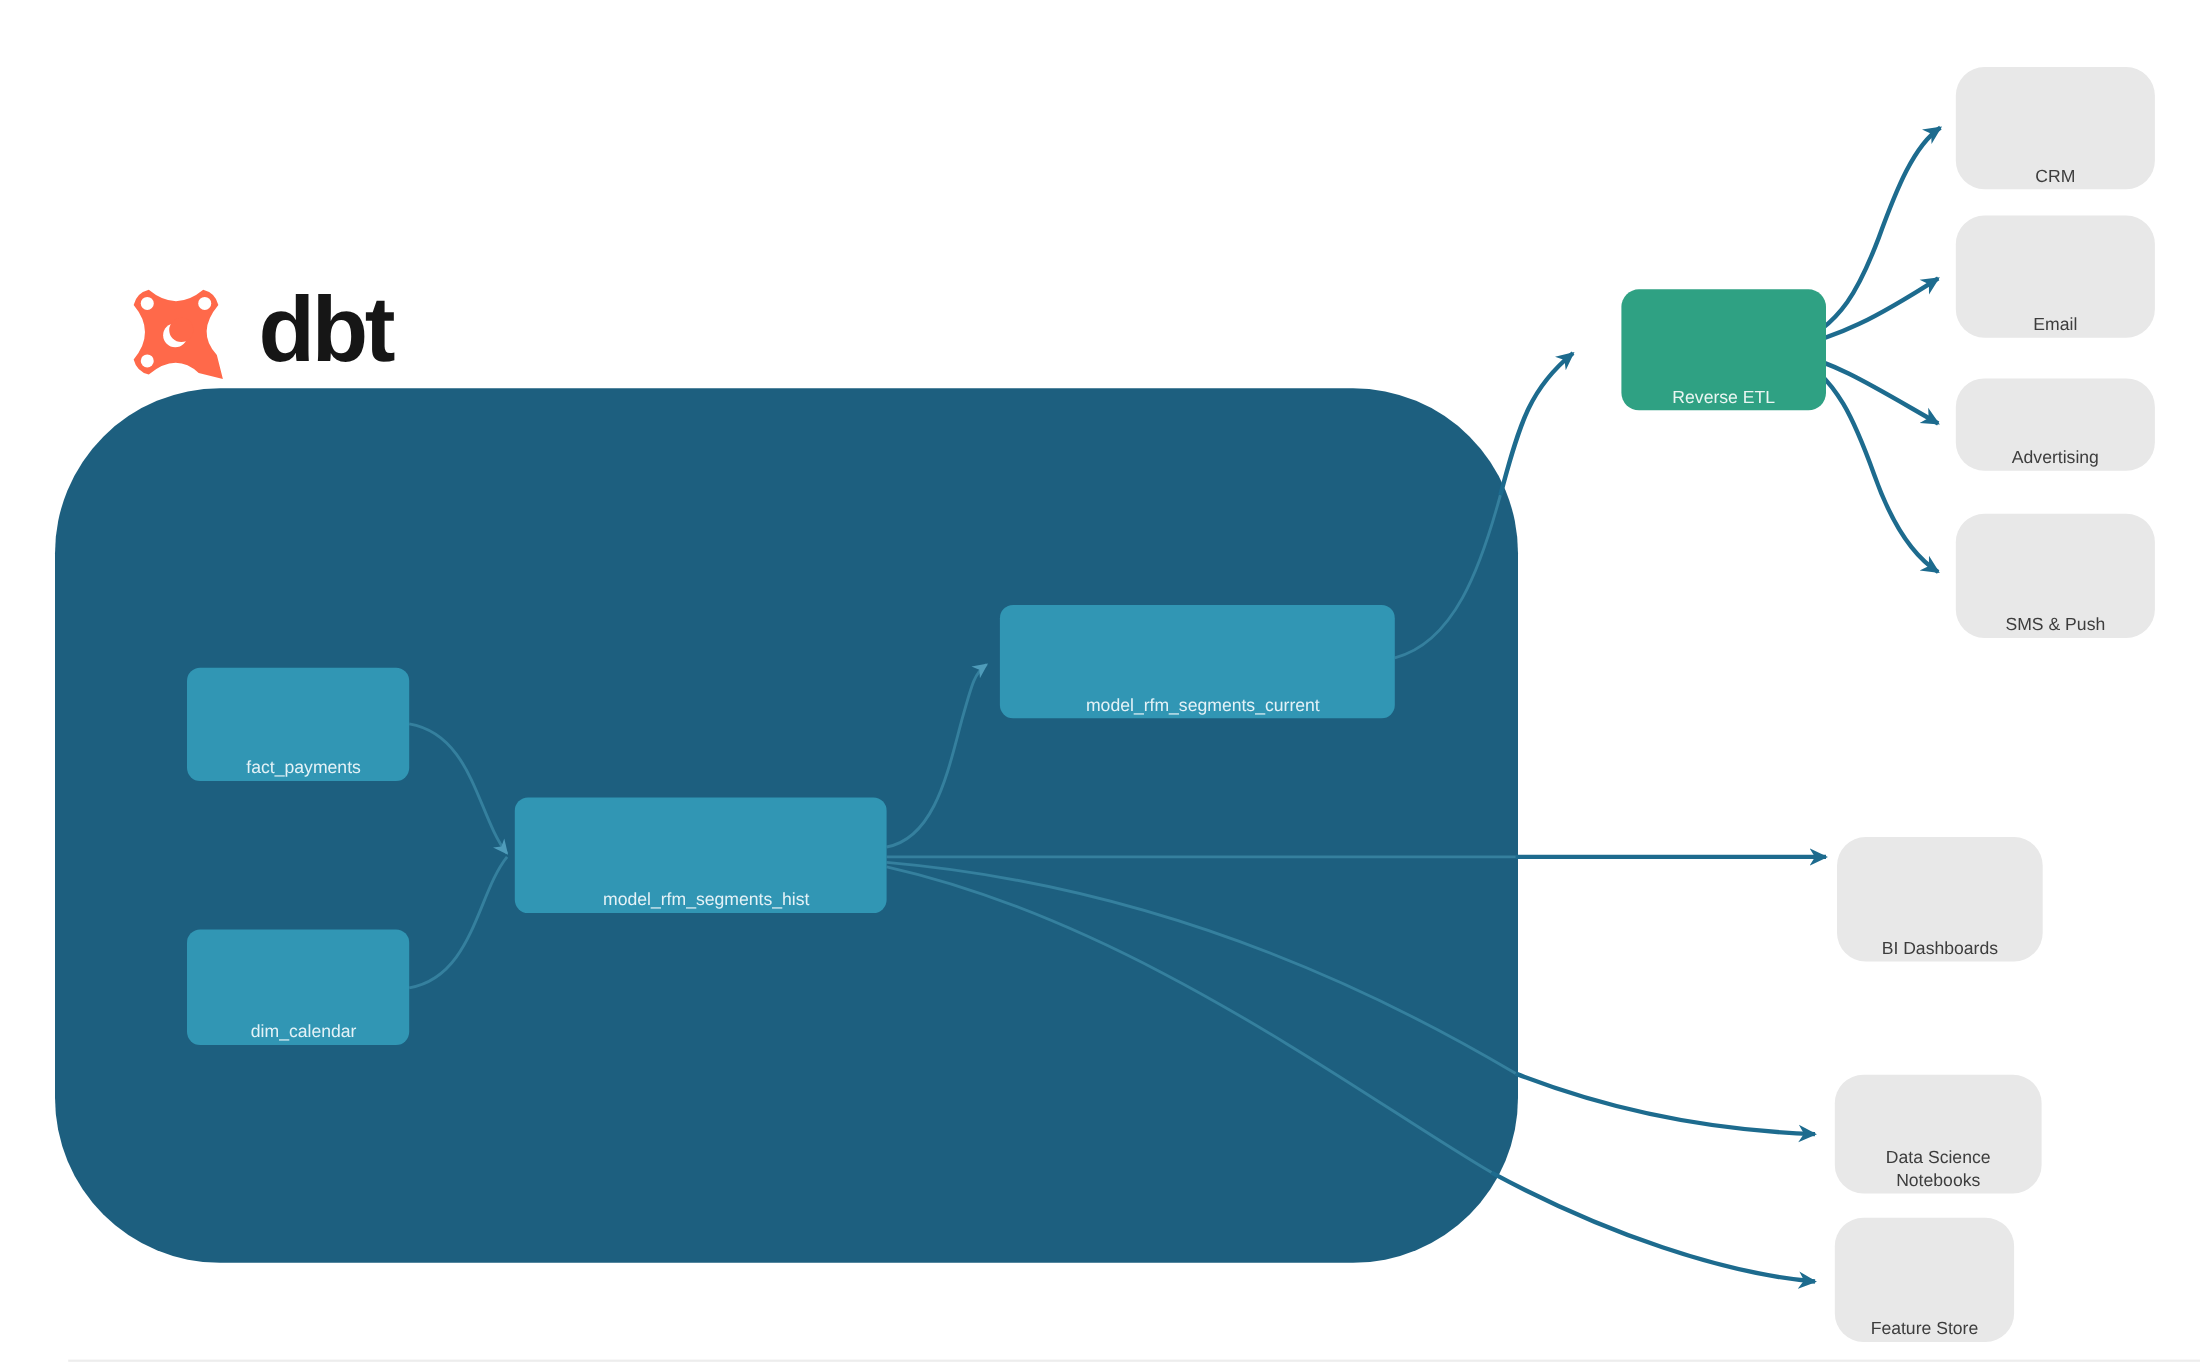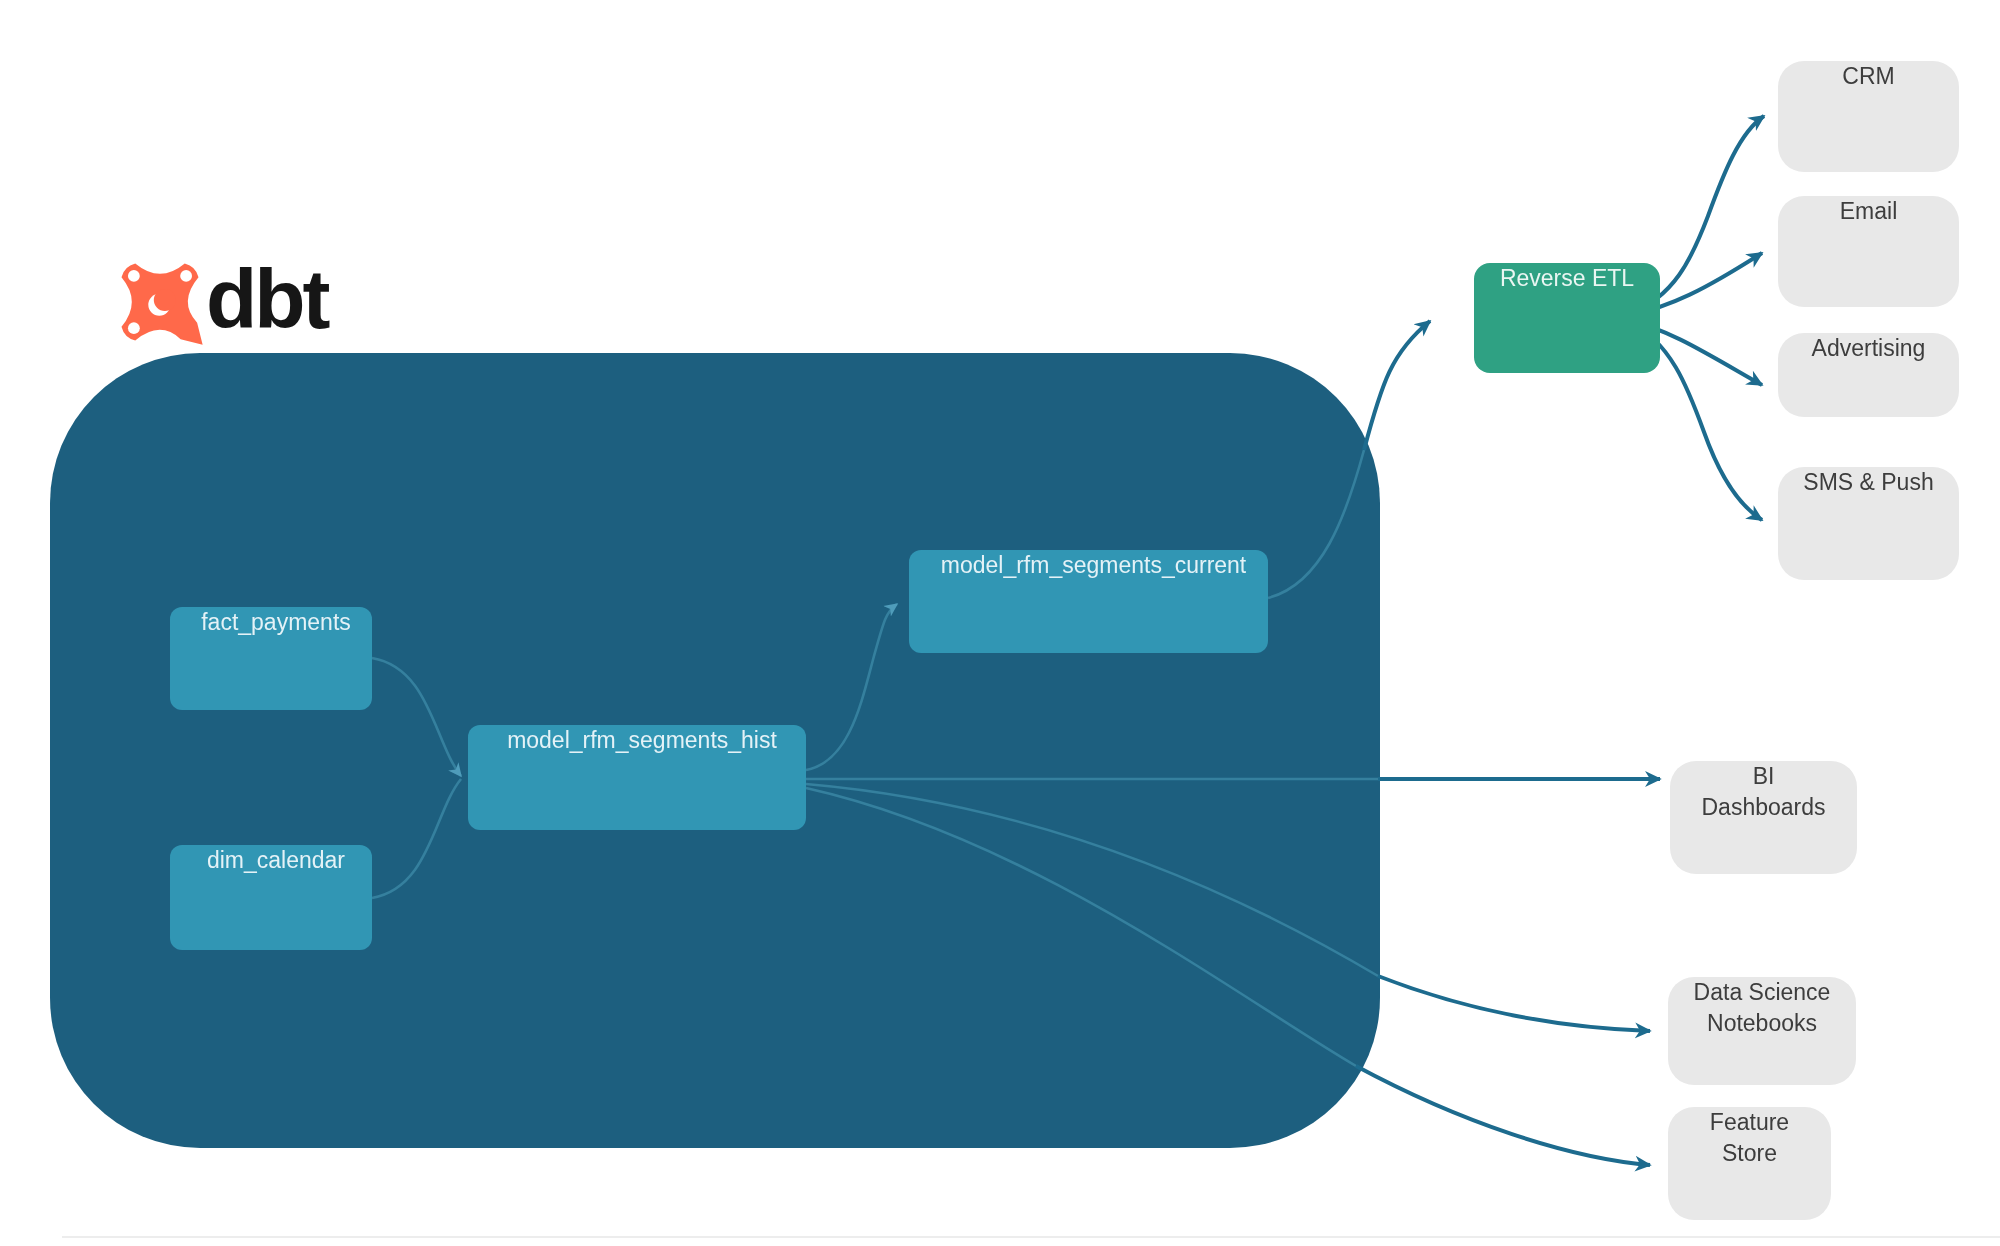--- a/index.html
+++ b/index.html
@@ -6,54 +6,54 @@
   .canvas{
     position:relative;
     width:2000px;height:1246px;
     background:#ffffff;
     overflow:hidden;
     font-family:"Liberation Sans", sans-serif;
   }
   
   .logo{
     position:absolute;left:116px;top:252px;
-    display:flex;align-items:center;gap:2px;height:100px;
+    display:flex;align-items:center;gap:31px;height:100px;
   }
   .logo-icon{width:88px;height:88px;display:block;}
   .logo-text{
     font-size:84px;font-weight:bold;color:#161616;
     letter-spacing:-3px;line-height:1;padding-bottom:6px;
   }
   
   .group{
     position:absolute;left:50px;top:353px;
     width:1330px;height:795px;
     background:#1d5f7f;border-radius:150px;
     z-index:1;
   }
   
   .edges{position:absolute;left:0;top:0;z-index:2;pointer-events:none;}
   
   .node{
     position:absolute;z-index:3;
-    display:flex;align-items:flex-start;justify-content:center;
-    text-align:center;font-size:23px;line-height:1.35;
+    display:flex;align-items:flex-end;justify-content:center;
+    text-align:center;font-size:16px;line-height:1.35;
     box-sizing:border-box;padding:0 18px;
   }
   .node-teal{background:#3196b4;color:#e4f2f7;border-radius:12px;padding-left:28px;}
   .node-green{background:#2fa183;color:#eaf6f2;border-radius:16px;}
   .node-gray{background:#e8e8e8;color:#3d3d3d;border-radius:26px;}
   .n-fact{left:170px;top:607px;width:202px;height:103px;}
   .n-dim{left:170px;top:845px;width:202px;height:105px;}
   .n-hist{left:468px;top:725px;width:338px;height:105px;}
   .n-current{left:909px;top:550px;width:359px;height:103px;}
   .n-retl{left:1442px;top:263px;width:186px;height:110px;margin-left:32px;}
   .n-crm{left:1778px;top:61px;width:181px;height:111px;}
   .n-email{left:1778px;top:196px;width:181px;height:111px;}
-  .n-adv{left:1778px;top:333px;width:181px;height:84px;}
+  .n-adv{left:1778px;top:344px;width:181px;height:84px;}
   .n-sms{left:1778px;top:467px;width:181px;height:113px;}
   .n-bi{left:1670px;top:722px;width:187px;height:113px;margin-top:39px;}
   .n-dsn{left:1668px;top:977px;width:188px;height:108px;}
   .n-fs{left:1668px;top:1107px;width:163px;height:113px;}
   
   .baseline{
     position:absolute;left:62px;top:1236px;width:1938px;height:2px;
     background:#ededed;z-index:0;
   }
 </style>

